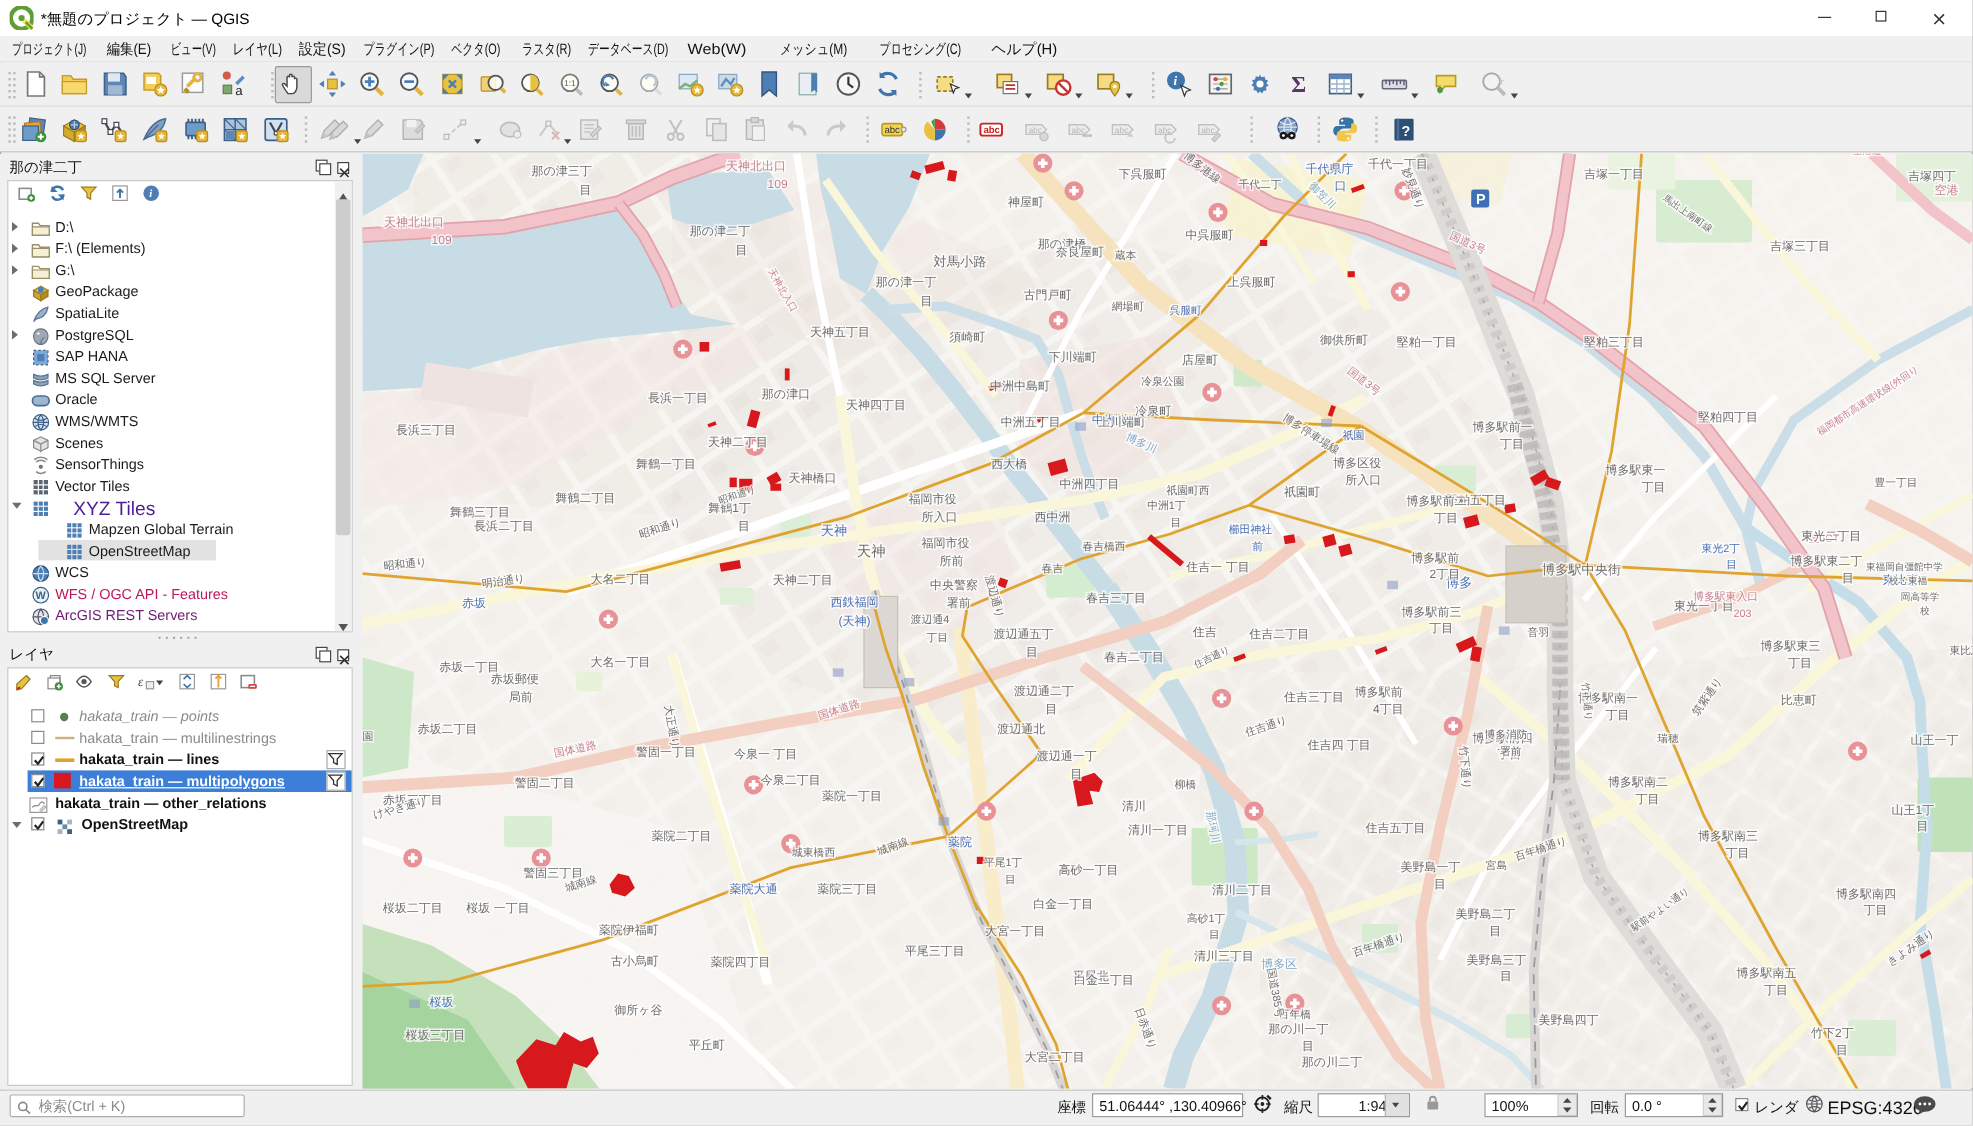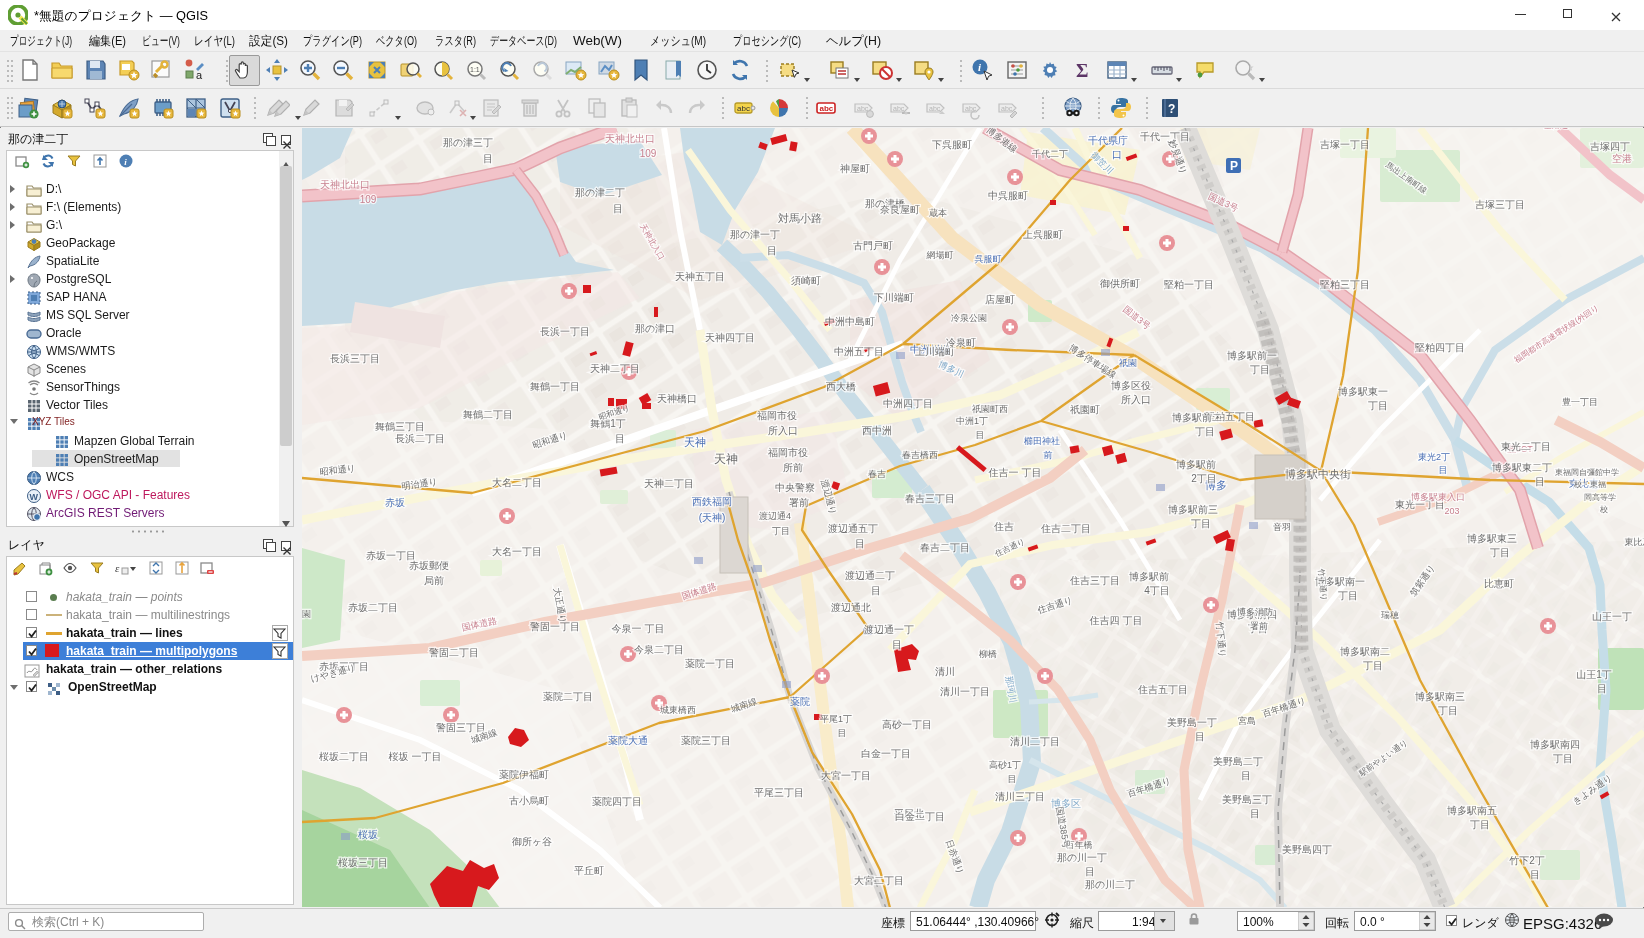--- a/index.html
+++ b/index.html
@@ -1029,21 +1029,21 @@
         <rect x="6.3" y="2" width="3.4" height="3.4"></rect>
         <rect x="10.6" y="2" width="3.4" height="3.4"></rect>
         <rect x="2" y="6.3" width="3.4" height="3.4"></rect>
         <rect x="6.3" y="6.3" width="3.4" height="3.4"></rect>
         <rect x="10.6" y="6.3" width="3.4" height="3.4"></rect>
         <rect x="2" y="10.6" width="3.4" height="3.4"></rect>
         <rect x="6.3" y="10.6" width="3.4" height="3.4"></rect>
         <rect x="10.6" y="10.6" width="3.4" height="3.4"></rect>
       </g>
     </svg></div>
-<div style="position:absolute;left:32px;top:416px;font-size:10px;color:#7f1d1d;white-space:nowrap">XYZ Tiles</div>
+<div style="position:absolute;left:61px;top:416px;font-size:16px;color:#4c1d95;white-space:nowrap">XYZ Tiles</div>
 <div style="position:absolute;left:54px;top:434px;width:16px;height:16px"><svg width="16" height="16" viewBox="0 0 16 16" style="">
       <g fill="#4e7fb4">
         <rect x="2" y="2" width="3.4" height="3.4"></rect>
         <rect x="6.3" y="2" width="3.4" height="3.4"></rect>
         <rect x="10.6" y="2" width="3.4" height="3.4"></rect>
         <rect x="2" y="6.3" width="3.4" height="3.4"></rect>
         <rect x="6.3" y="6.3" width="3.4" height="3.4"></rect>
         <rect x="10.6" y="6.3" width="3.4" height="3.4"></rect>
         <rect x="2" y="10.6" width="3.4" height="3.4"></rect>
         <rect x="6.3" y="10.6" width="3.4" height="3.4"></rect>

